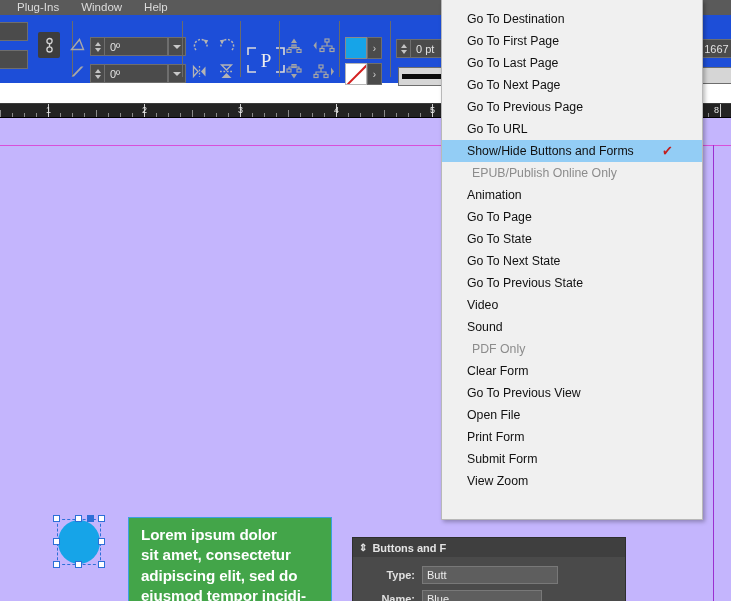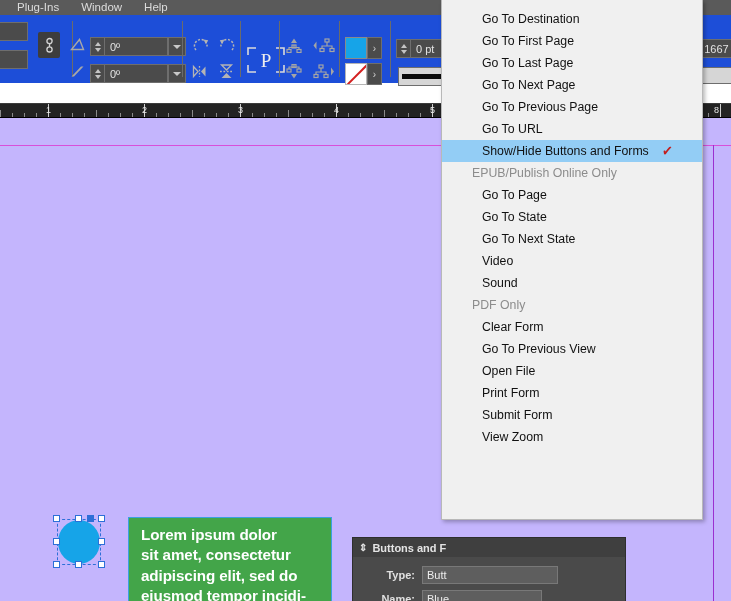--- a/index.html
+++ b/index.html
@@ -322,21 +322,21 @@
     border-top: none;
     box-sizing: border-box;
     box-shadow: 2px 2px 4px rgba(0,0,0,0.28);
     padding-top: 8px;
     z-index: 50;
   }
   .mi {
     height: 22px;
     display: flex;
     align-items: center;
-    padding-left: 40px;
+    padding-left: 25px;
     font-size: 12.3px;
     color: #111111;
     position: relative;
     white-space: nowrap;
     font-family: "Liberation Sans", sans-serif;
   }
   .mi.group {
     color: #8c8c8c;
     padding-left: 30px;
   }
@@ -679,27 +679,33 @@
       <span>Go To URL</span>
     </div>
     <div class="mi selected">
       <span>Show/Hide Buttons and Forms</span>
       <span class="check">✓</span>
     </div>
     <div class="mi group">
       <span>EPUB/Publish Online Only</span>
     </div>
     <div class="mi">
+      <span>Animation</span>
+    </div>
+    <div class="mi">
       <span>Go To Page</span>
     </div>
     <div class="mi">
       <span>Go To State</span>
     </div>
     <div class="mi">
       <span>Go To Next State</span>
+    </div>
+    <div class="mi">
+      <span>Go To Previous State</span>
     </div>
     <div class="mi">
       <span>Video</span>
     </div>
     <div class="mi">
       <span>Sound</span>
     </div>
     <div class="mi group">
       <span>PDF Only</span>
     </div>

